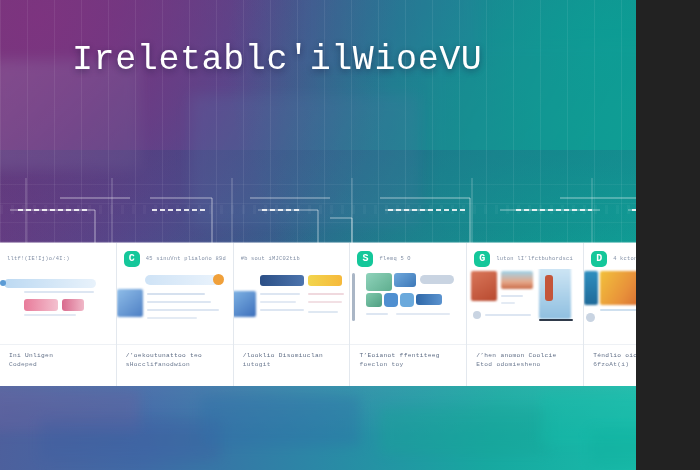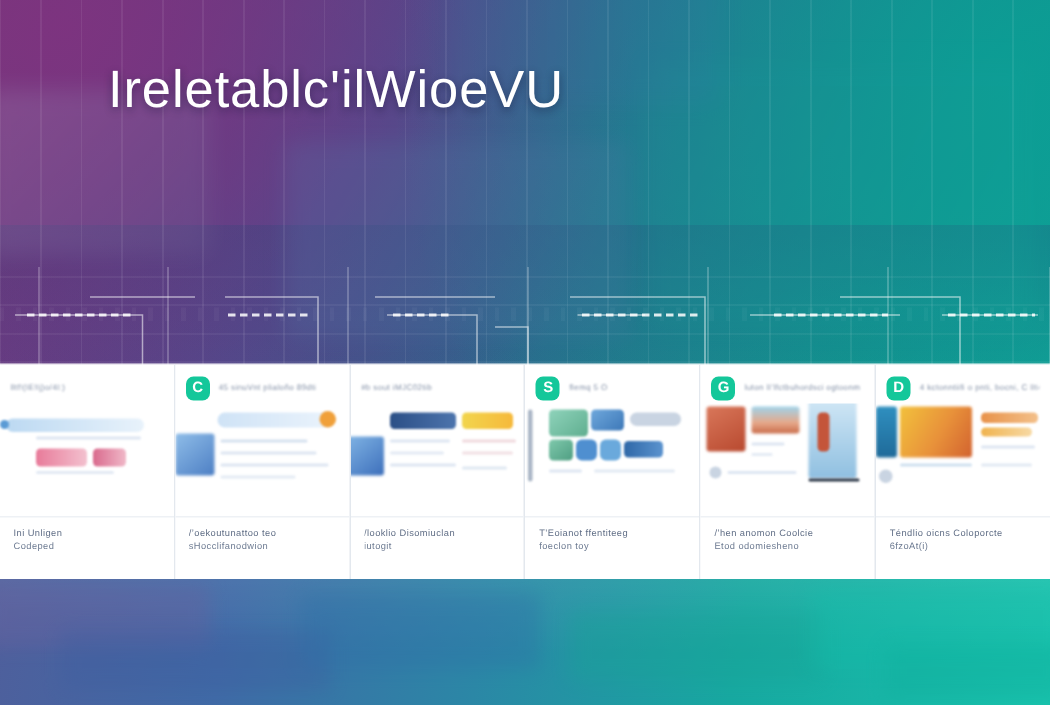--- a/index.html
+++ b/index.html
@@ -1,20 +1,20 @@
 <!DOCTYPE html>
 <html><head>
 <meta charset="utf-8">
 <title>Hero Banner</title>
 <style>
   html,body{margin:0;padding:0;background:#222;}
   *{box-sizing:border-box;}
   .stage{
-    position:relative;width:700px;height:470px;overflow:hidden;
-    font-family:Liberation Sans, sans-serif;
+    position:relative;width:636px;height:470px;overflow:hidden;
+    font-family:Liberation Mono, monospace;
   }
 
   
   .bg-base{position:absolute;inset:0;
     background:
       linear-gradient(120deg,
         #6e3c77 0%,
         #5e3f83 14%,
         #45508f 30%,
         #33628f 44%,

